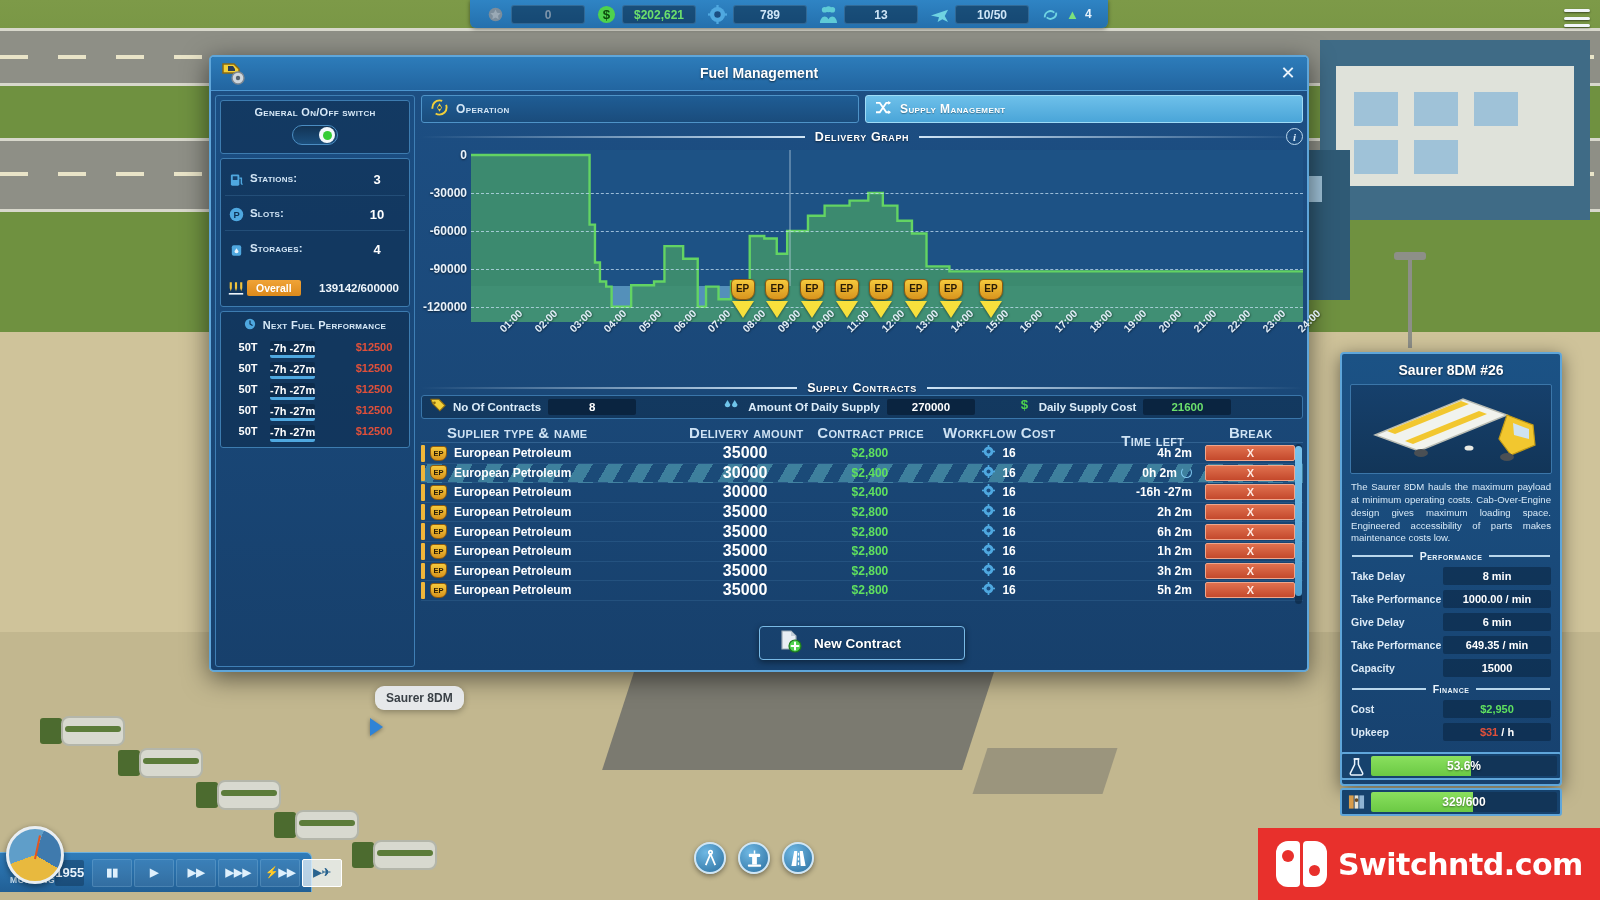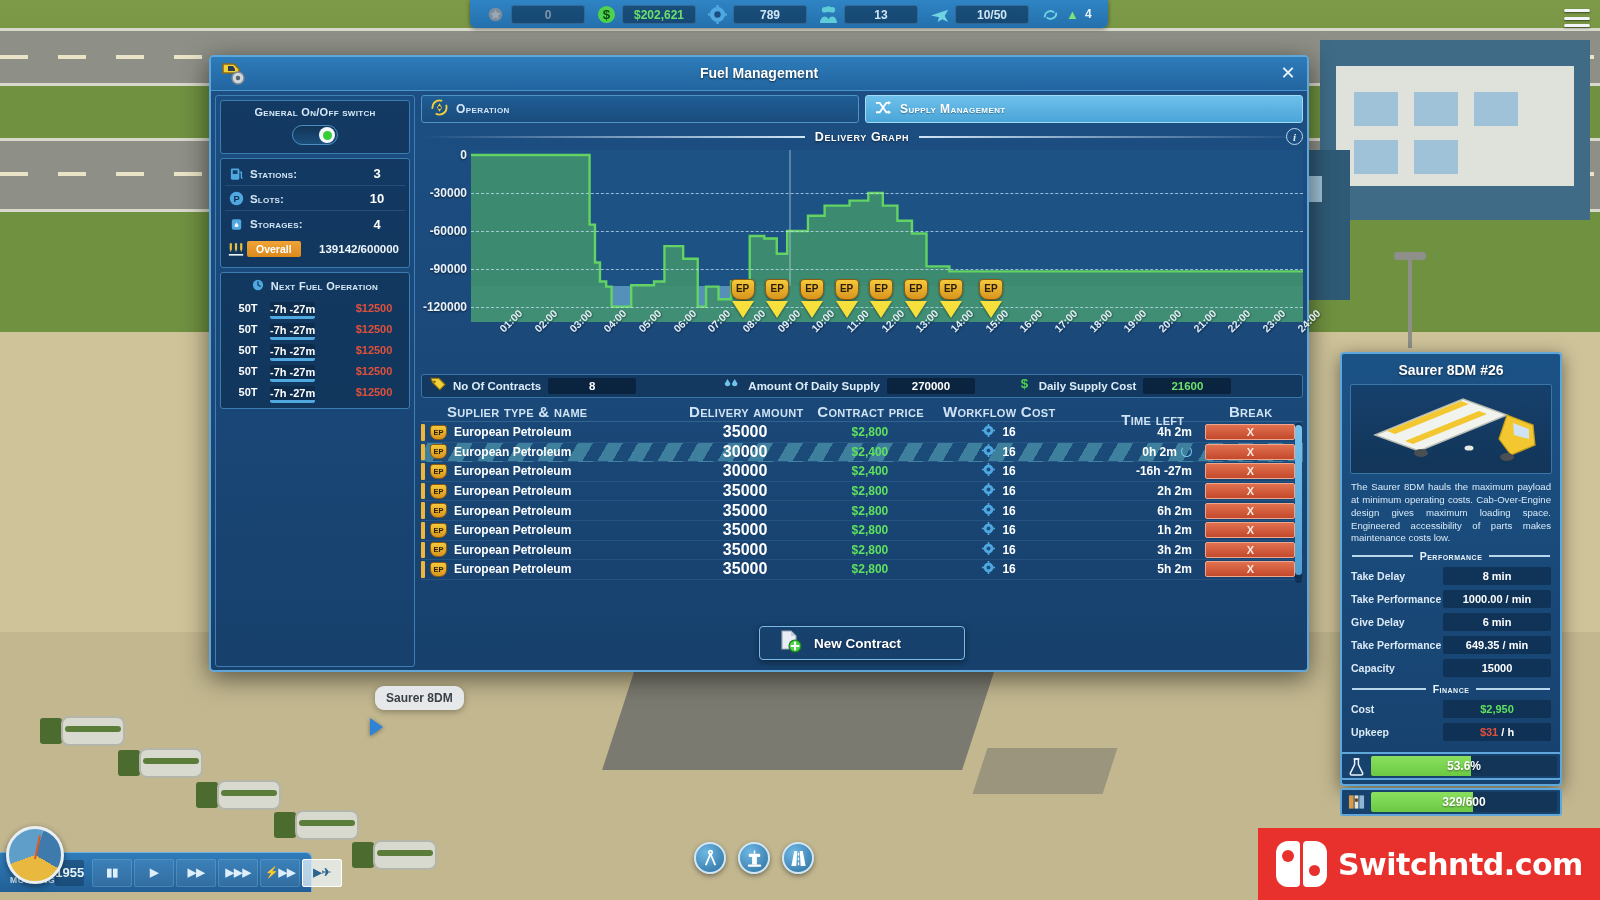--- a/index.html
+++ b/index.html
@@ -118,21 +118,21 @@
     background: linear-gradient(180deg,#123455,#1b4f7d);
     border:1px solid #4b8dc2; position:relative; cursor:pointer;
   }
   .switch .knob {
     position:absolute; right:2px; top:1px; width:16px; height:16px; border-radius:50%;
     background:#f4f8fb; display:flex; align-items:center; justify-content:center;
   }
   .switch .knob i { width:9px; height:9px; border-radius:50%; background:#35cc35; display:block; }
 
   .stat-row {
-    display:flex; align-items:center; height:24px; margin:1px 4px;
+    display:flex; align-items:flex-start; height:24px; margin:11px 4px;
     border-bottom:1px solid rgba(70,125,170,.32);
   }
   .stat-ic { width:22px; display:flex; align-items:center; justify-content:center; }
   .stat-lb { flex:1; color:#d3e6f6; font-size:11.5px; font-weight:bold;
      font-variant: small-caps; letter-spacing:.2px; padding-left:3px;}
   .stat-vl { width:56px; text-align:center; color:#ffffff; font-size:13px; font-weight:bold; }
 
   .overall-row { display:flex; align-items:center; height:22px; margin:2px 4px 4px; }
   .overall-ic { width:22px; display:flex; justify-content:center; }
   .overall-tag {
@@ -618,21 +618,21 @@
     </div>
 
     <div class="lp-section" style="padding-bottom:5px;">
       <div class="deliv-head">
         <span>
           <svg width="12" height="12" viewBox="0 0 14 14">
               <circle cx="7" cy="7" r="6" fill="#4fa8e0"></circle>
               <path d="M7 3.4V7l2.4 1.6" stroke="#0e3256" stroke-width="1.4" fill="none" stroke-linecap="round"></path>
             </svg>
         </span>
-        <span>Next Fuel Operation</span>
+        <span>Next Fuel Performance</span>
       </div>
       <div id="deliv-list">
           <div class="deliv-row">
             <span class="deliv-t">50T</span>
             <span class="deliv-time-wrap"><span class="deliv-time">-7h -27m</span></span>
             <span class="deliv-c">$12500</span>
           </div>
           <div class="deliv-row">
             <span class="deliv-t">50T</span>
             <span class="deliv-time-wrap"><span class="deliv-time">-7h -27m</span></span>
@@ -765,20 +765,25 @@
             <div class="ep-badge">EP</div>
             <div class="ep-tri"></div>
           </div>
           <div class="ep-marker" style="left: 62.5%;">
             <div class="ep-badge">EP</div>
             <div class="ep-tri"></div>
           </div>
         </div>
     </div>
 
+    <div class="sec-title">
+      <span class="ln"></span>
+      <span class="txt">Supply Contracts</span>
+      <span class="ln r"></span>
+    </div>
 
     <div id="summary-row">
       <div class="sum-cell">
         <span>
           <svg width="16" height="15" viewBox="0 0 18 16">
               <path d="M1 1h9l7 7-6 6-8-8z" fill="#f2d03a" stroke="#8d6b10" stroke-width="1.2"></path>
               <circle cx="5" cy="5" r="1.5" fill="#8d6b10"></circle>
             </svg>
         </span>
         <span class="sum-lb">No Of Contracts</span>

